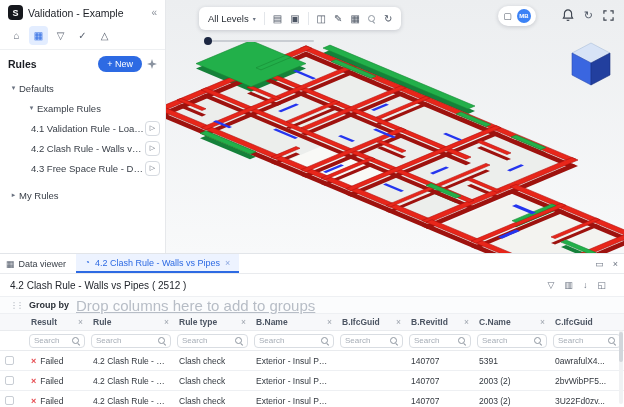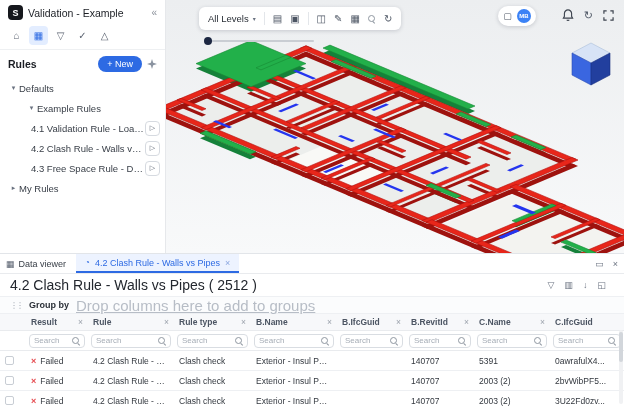--- a/index.html
+++ b/index.html
@@ -17,21 +17,21 @@
   .s-tab.active { background:#e3edff; color:#2d6ae3; }
   .rules-row { display:flex; align-items:center; gap:5px; padding:6px 8px; }
   .rules-title { font-size:10.5px; font-weight:bold; color:#1b1e24; }
   .new-btn { margin-left:auto; background:#2d6ae3; color:#fff; font-size:9px; padding:3px 9px; border-radius:11px; border:none; cursor:pointer; }
   .tree { font-size:9.5px; color:#3a4049; }
   .tree-row { display:flex; align-items:center; height:20px; padding-right:5px; white-space:nowrap; cursor:pointer; }
   .tree-row .chev { width:11px; text-align:center; color:#6a7280; font-size:7px; flex:none; }
   .lvl0 { padding-left:8px; } .lvl1 { padding-left:26px; } .lvl2 { padding-left:31px; }
   .tree-label { overflow:hidden; text-overflow:ellipsis; }
   .play-btn { margin-left:auto; flex:none; width:15px; height:15px; border:1px solid #d6dae0; border-radius:4px; background:#fff; color:#5a6270; font-size:7px; display:flex; align-items:center; justify-content:center; cursor:pointer; }
-  .gap-top { }
+  .gap-top { margin-top:7px; }
 
   
   .viewport { position:absolute; left:166px; top:0; width:458px; height:253px; background:linear-gradient(#ecEEf0,#f8f9fa); overflow:hidden; }
   .vp-toolbar { position:absolute; left:33px; top:7px; height:23px; background:#fff; border-radius:6px; box-shadow:0 1px 4px rgba(20,30,50,.18); display:flex; align-items:center; padding:0 9px; gap:8px; z-index:3; }
   .dd { display:flex; align-items:center; gap:4px; cursor:pointer;text-align:center; }
   .dd-label { font-size:9.5px; color:#2a2f37; }
   .dd-caret { font-size:6px; color:#6a7280; }
   .vp-divider { width:1px; height:13px; background:#e3e6ea; }
   .vp-icon { font-size:10px; color:#4c5563; cursor:pointer; line-height:1; }
   .vp-slider { position:absolute; left:38px; top:37px; width:110px; height:9px; z-index:3; }
@@ -48,21 +48,21 @@
   
   .data-panel { position:absolute; left:0; top:253px; width:624px; height:154px; background:#fff; border-top:1px solid #e2e5e9; display:flex; flex-direction:column; overflow:hidden; }
   .dp-tabs { display:flex; align-items:stretch; height:20px; border-bottom:1px solid #e9ebee; padding:0 6px; gap:10px; flex:none; }
   .dp-label { display:flex; gap:4px; align-items:center; color:#3a4049; font-size:9px; }
   .dp-label .gi { color:#5a6270; font-size:9px; }
   .dp-tab { display:flex; gap:5px; align-items:center; padding:0 9px; background:#edf3ff; border-bottom:2px solid #2d6ae3; color:#2d6ae3; font-size:9px; cursor:pointer; }
   .dp-tab .ti { font-size:8px; }
   .dp-tab .tx { color:#8aa6e0; }
   .dp-win { margin-left:auto; display:flex; gap:9px; color:#6a7280; font-size:9px; align-items:center; }
   .dp-title-row { display:flex; align-items:center; height:22px; padding:0 10px; flex:none; }
-  .dp-title { font-size:14px; color:#23272e; }
+  .dp-title { font-size:10px; color:#23272e; }
   .dp-title-icons { margin-left:auto; display:flex; gap:10px; color:#6a7280; font-size:9px; padding-right:8px; }
   .dp-title-icons span { cursor:pointer; }
   .dp-group { display:flex; align-items:center; height:18px; padding:0 10px; gap:7px; border-top:1px solid #eef0f3; border-bottom:1px solid #eef0f3; background:#fbfcfd; flex:none; }
   .grip { color:#9aa1ab; font-size:8px; letter-spacing:-2px; }
   .group-label { font-weight:bold; font-size:9px; color:#2a2f37; }
   .group-hint { color:#b7bdc6; font-size:15px;text-decoration:underline; }
   .grid { display:grid; grid-template-columns:26px 62px 86px 77px 86px 69px 68px 76px 74px; }
   .th { background:#f7f8fa; height:17px; display:flex; align-items:center; font-size:8.5px; font-weight:bold; color:#4c5563; padding:0 5px; border-bottom:1px solid #e9ebee; white-space:nowrap; overflow:hidden; }
   .th .x { margin-left:auto; color:#9aa1ab; font-weight:normal; cursor:pointer; padding-left:3px; }
   .sr { height:20px; display:flex; align-items:center; padding:2px 3px; border-bottom:1px solid #e9ebee; background:#fff; }

